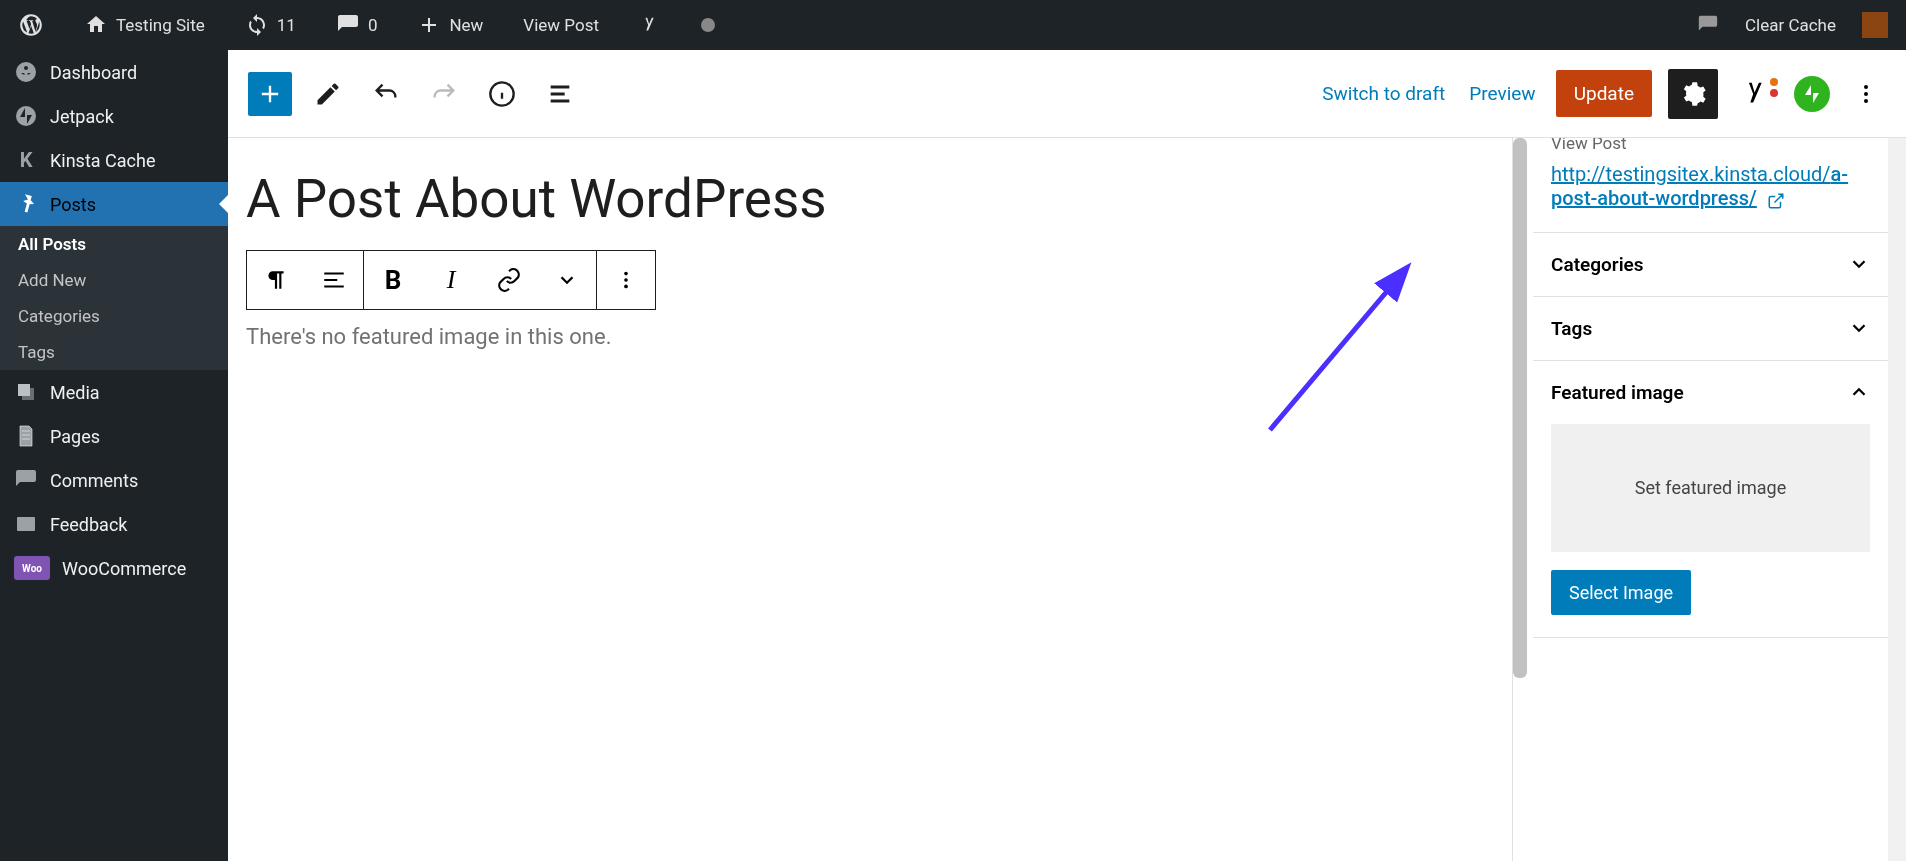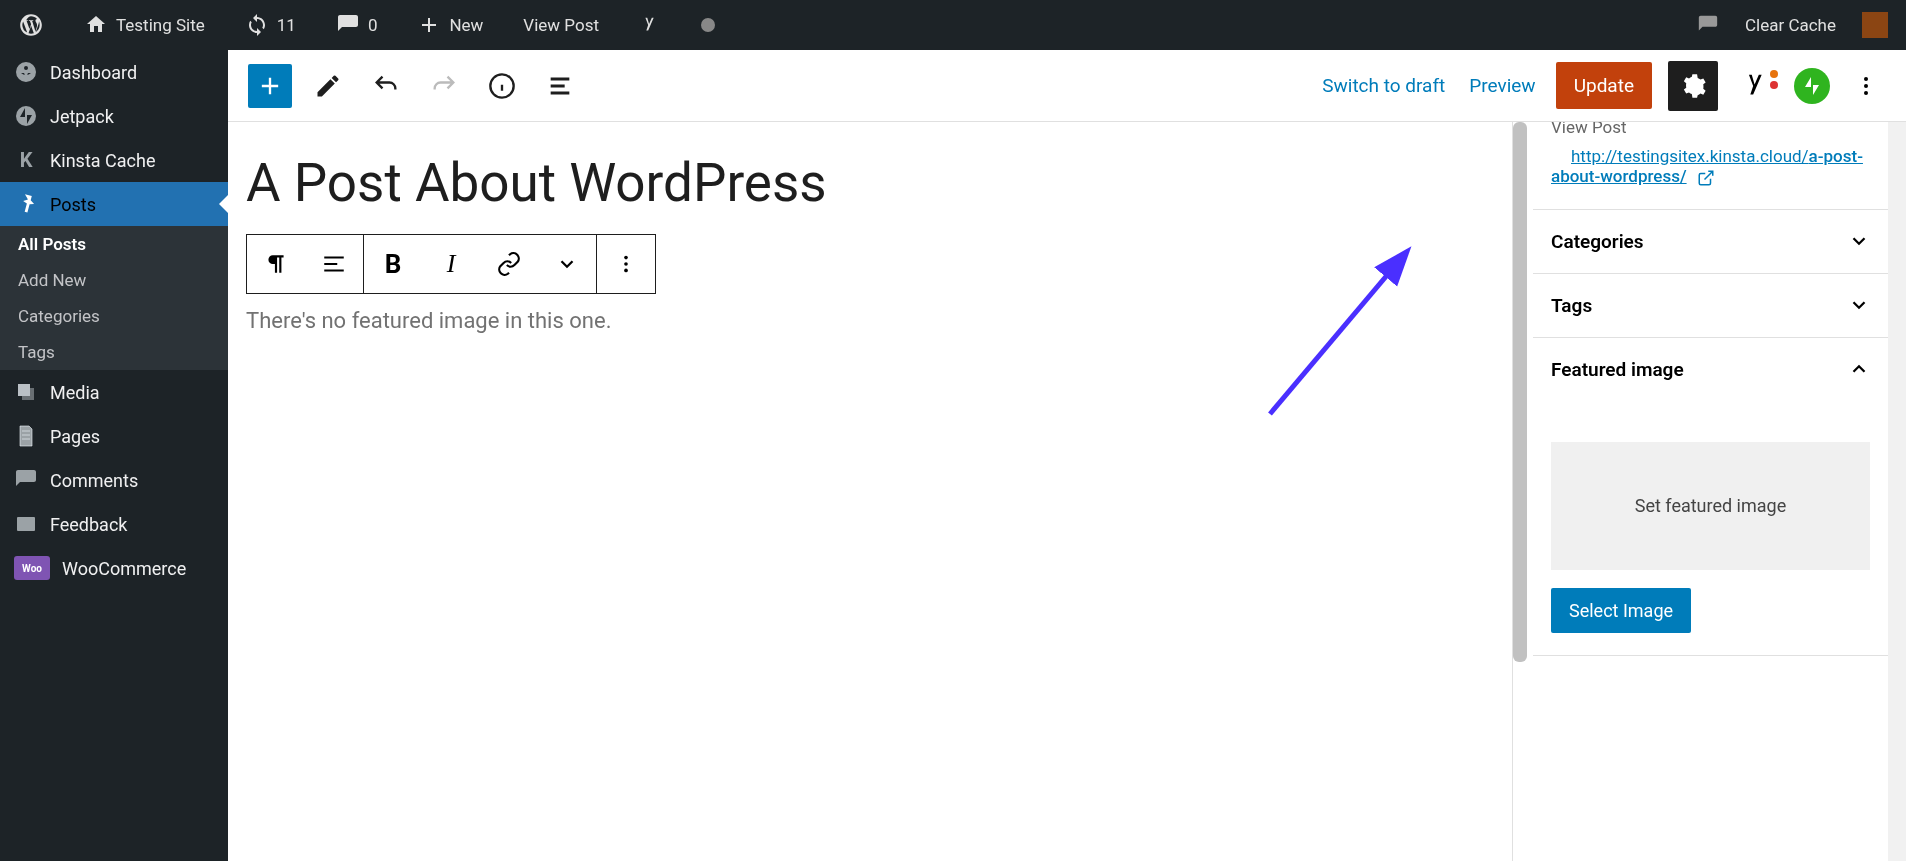--- a/index.html
+++ b/index.html
@@ -24,21 +24,21 @@
 .sb-item.active { background: #2271b1; color: #000000; position: relative; align-items: center; }
 .sb-item.active::after { content: ""; position: absolute; right: -1px; top: 50%; transform: translateY(-50%); border: 10px solid transparent; border-right-color: #fff; }
 .sb-icon { width: 24px; height: 24px; display: inline-flex; align-items: center; justify-content: center; color: rgba(240,246,252,.6); }
 .sb-item.active .sb-icon { color: #fff; }
 .sb-sub { background: #2c3338; }
 .sb-sub-item { padding: 8px 14px 8px 18px; color: #c3c4c7; cursor: pointer; font-size: 17px; }
 .sb-sub-item.current { color: #fff; font-weight: 600; }
 
 
 .editor { flex: 1; display: flex; flex-direction: column; }
-.editor-header { height: 72px; border-bottom: 1px solid #e0e0e0; display: flex; align-items: center; padding: 0 20px; gap: 14px; }
+.editor-header { height: 88px; border-bottom: 1px solid #e0e0e0; display: flex; align-items: center; padding: 0 20px; gap: 14px; }
 .hdr-left { display: flex; align-items: center; gap: 14px; }
 .hdr-right { display: flex; align-items: center; gap: 16px; margin-left: auto; }
 .btn-add { width: 44px; height: 44px; background: #007cba; color: #fff; display: inline-flex; align-items: center; justify-content: center; border-radius: 2px; cursor: pointer; }
 .hdr-icon-btn { width: 44px; height: 44px; display: inline-flex; align-items: center; justify-content: center; cursor: pointer; color: #1e1e1e; }
 .hdr-icon-btn.disabled { color: #bbb; pointer-events: none; }
 .link-btn { color: #007cba; font-size: 19px; cursor: pointer; padding: 0 4px; }
 .btn-update { background: #c2410c; color: #fff; font-size: 19px; padding: 12px 18px; border-radius: 2px; cursor: pointer; }
 .settings-btn { width: 50px; height: 50px; background: #1e1e1e; color: #fff; display: inline-flex; align-items: center; justify-content: center; border-radius: 2px; cursor: pointer; }
 .yoast-btn { width: 44px; height: 44px; display: inline-flex; align-items: center; justify-content: center; cursor: pointer; position: relative; }
 .jetpack-btn { width: 36px; height: 36px; border-radius: 50%; background: #2fb41f; display: inline-flex; align-items: center; justify-content: center; cursor: pointer; }
@@ -55,27 +55,27 @@
 
 
 .arrow { position: absolute; left: 1032px; top: 122px; pointer-events: none; }
 
 
 .settings { width: 376px; border-left: 1px solid #e0e0e0; overflow-y: auto; position: relative; }
 .sidebar-scroll { position: absolute; left: 0; top: 0; width: 14px; height: 540px; background: #c1c1c1; border-radius: 6px; }
 .settings-inner { padding-left: 20px; }
 .view-post-cut { color: #666; font-size: 17px; padding: 0 18px 6px; }
 .permalink-box { padding: 6px 18px 22px; border-bottom: 1px solid #e0e0e0; }
-.permalink-box a { color: #007cba; font-size: 17px; margin-left: 20px; }
+.permalink-box a { color: #007cba; font-size: 20px; }
 .permalink-box .highlight { font-weight: 500; }
 .ext-icon { display: inline-block; margin-left: 6px; vertical-align: middle; }
 .panel { border-bottom: 1px solid #e0e0e0; }
 .panel-hdr { display: flex; align-items: center; justify-content: space-between; padding: 20px 18px; cursor: pointer; font-size: 19px; font-weight: 600; }
 .panel-body { padding: 0 18px 22px; }
-.featured-placeholder { height: 128px; background: #f0f0f0; display: flex; align-items: center; justify-content: center; color: #444; font-size: 18px; cursor: pointer; margin-bottom: 18px; margin-top: 41px; }
+.featured-placeholder { height: 128px; background: #f0f0f0; display: flex; align-items: center; justify-content: center; color: #444; font-size: 18px; cursor: pointer; margin-bottom: 18px; }
 .btn-select-image { background: #007cba; color: #fff; padding: 12px 18px; font-size: 18px; border-radius: 2px; cursor: pointer; display: inline-block; }
 
 
 .rscroll { width: 18px; background: #f1f1f1; }
 
 svg { display: block; }
 </style>
 </head>
 <body>
 

